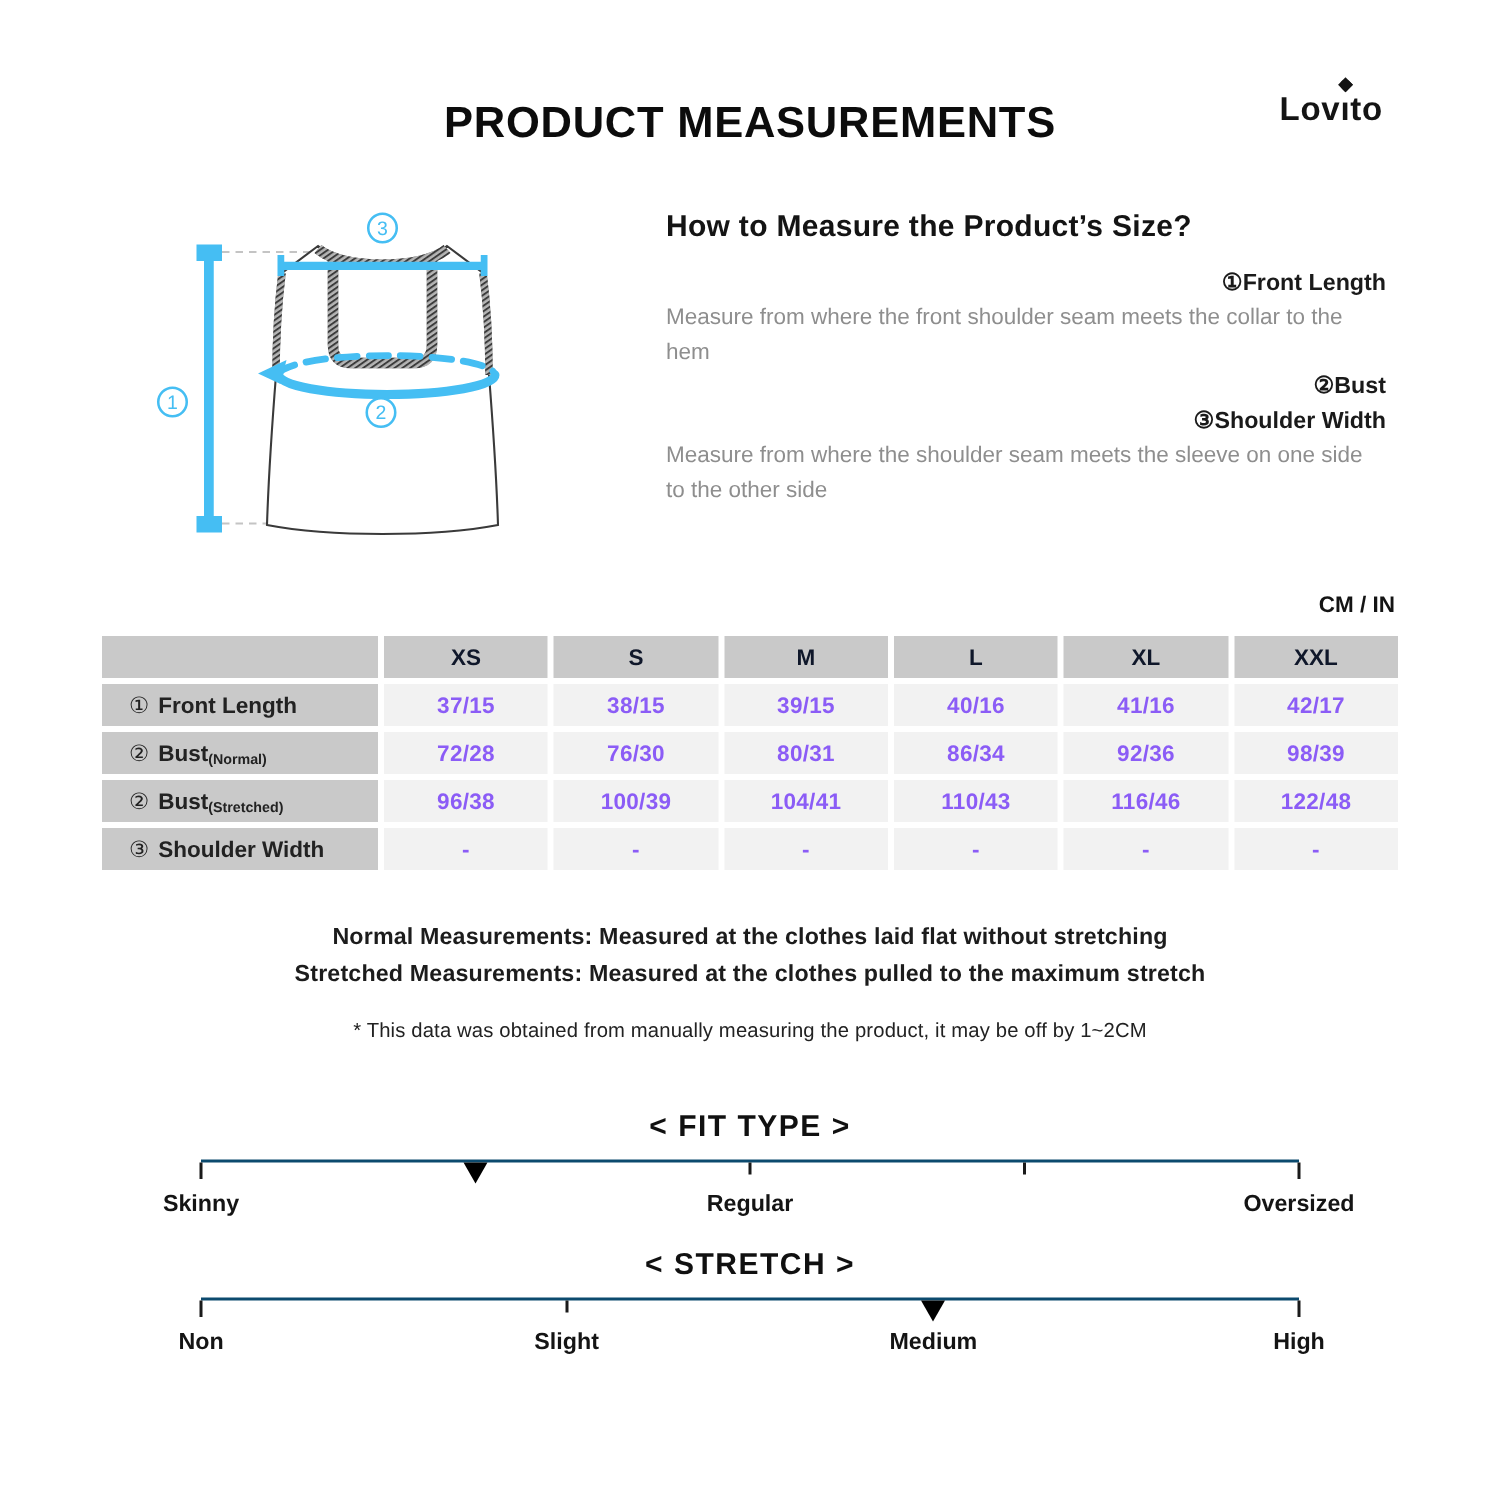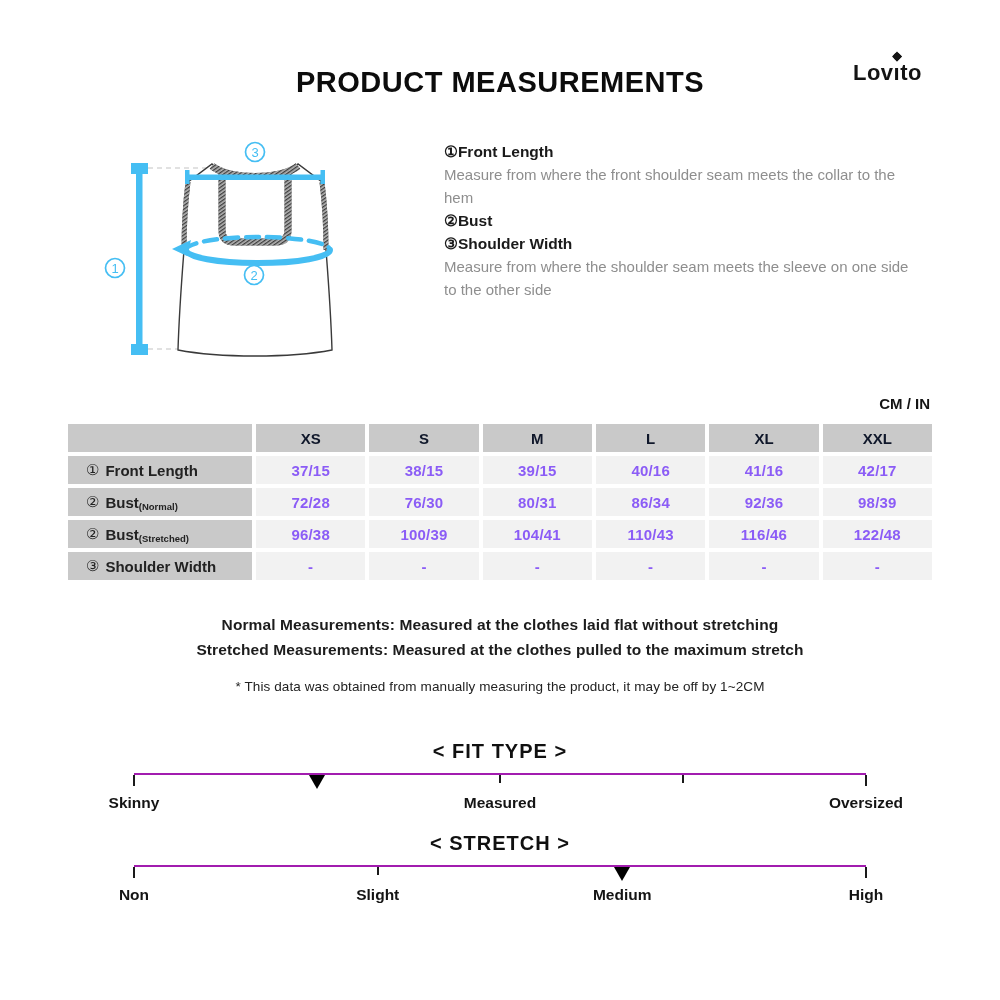--- a/index.html
+++ b/index.html
@@ -12,21 +12,21 @@
   .brand .dotless { position:relative; }
   .brand .heart { position:absolute; top:-7px; left:50%; transform:translateX(-50%) rotate(45deg); width:7px; height:7px; background:#141414; border-radius:50% 0 0 0; }
   .brand .heart::after { content:""; position:absolute; left:0; top:0; width:7px; height:7px; background:#141414; border-radius:0 0 50% 0; transform:rotate(90deg); transform-origin:center; }
 
   
   .diagram { position:absolute; left:100px; top:128px; width:260px; height:245px; }
 
   
   .howto { position:absolute; left:444px; top:140px; width:480px; }
   .howto h2 { font-size:20px; font-weight:bold; color:#141414; margin-bottom:14px; letter-spacing:0.2px; }
-  .howto .item-title { font-size:15.5px; font-weight:bold; color:#1a1a1a; line-height:23px; }
+  .howto .item-title { font-size:15.5px; font-weight:bold; color:#1a1a1a; line-height:23px;text-align:right; }
   .howto .item-desc { font-size:15px; color:#8e8e8e; line-height:23px; }
 
   
   .units { position:absolute; top:395px; right:70px; font-size:15px; font-weight:bold; color:#141414; }
 
   
   .size-table { position:absolute; left:68px; top:424px; width:864px; display:grid; grid-template-columns:184px repeat(6, 1fr); gap:4px; }
   .size-table .cell { height:28px; display:flex; align-items:center; justify-content:center; font-size:15px; }
   .size-table .head { background:#c9c9c9; font-weight:bold; color:#0f172a; }
   .size-table .corner { background:#c9c9c9; }
@@ -34,21 +34,21 @@
   .size-table .rowlabel .circ { font-weight:normal; margin-right:6px; font-size:15px; }
   .size-table .rowlabel .sub { font-size:9.5px; align-self:flex-end; padding-bottom:4px; font-weight:bold; }
   .size-table .val { background:#f2f2f2; font-weight:bold; color:#8b5cf6; letter-spacing:0.2px; }
 
   
   .notes { position:absolute; left:0; right:0; top:612px; text-align:center; font-size:15.5px; font-weight:bold; color:#1c1c1c; line-height:25px; letter-spacing:0.1px; }
   .disclaimer { position:absolute; left:0; right:0; top:679px; text-align:center; font-size:13.5px; color:#222; letter-spacing:0.1px; }
 
   
   .scale-title { position:absolute; left:0; right:0; text-align:center; font-size:20px; font-weight:bold; color:#101010; letter-spacing:1px; }
-  .track { position:absolute; left:134px; width:732px; height:0; border-top:2px solid #a21caf; }
+  .track { position:absolute; left:134px; width:732px; height:0; border-top:2px solid #0c4a6e; }
   .tick { position:absolute; top:0; width:2px; background:#1a1a1a; transform:translateX(-50%); }
   .tick.end { height:11px; }
   .tick.mid { height:8px; }
   .marker { position:absolute; top:0; width:0; height:0; border-left:8px solid transparent; border-right:8px solid transparent; border-top:14px solid #000; transform:translateX(-50%); }
   .scale-label { position:absolute; transform:translateX(-50%); font-size:15.5px; font-weight:bold; color:#141414; white-space:nowrap; }
 </style>
 </head>
 <body>
 
 <div id="canvas">
@@ -100,20 +100,21 @@
       <circle cx="154" cy="147" r="9.5" fill="#fff" stroke="#45bef3" stroke-width="1.7"></circle>
       <text x="154" y="151.5" text-anchor="middle" font-size="13" fill="#45bef3">2</text>
     </g>
     <g>
       <circle cx="155" cy="24" r="9.5" fill="#fff" stroke="#45bef3" stroke-width="1.7"></circle>
       <text x="155" y="28.5" text-anchor="middle" font-size="13" fill="#45bef3">3</text>
     </g>
   </svg>
 
   <div class="howto">
+    <h2>How to Measure the Product’s Size?</h2>
     <div>
       <div class="item-title"><span>①</span><span>Front Length</span></div>
       <div class="item-desc">Measure from where the front shoulder seam meets the collar to the hem</div>
     </div>
     <div>
       <div class="item-title"><span>②</span><span>Bust</span></div>
     </div>
     <div>
       <div class="item-title"><span>③</span><span>Shoulder Width</span></div>
       <div class="item-desc">Measure from where the shoulder seam meets the sleeve on one side to the other side</div>
@@ -187,21 +188,21 @@
   <div class="disclaimer">* This data was obtained from manually measuring the product, it may be off by 1~2CM</div>
 
   <div class="scale-title" style="top:740px;">&lt; FIT TYPE &gt;</div>
   <div class="track" style="top:773px;">
     <div class="tick end" style="left:0%;"></div>
     <div class="tick mid" style="left:50%;"></div>
     <div class="tick mid" style="left:75%;"></div>
     <div class="tick end" style="left:100%;"></div>
     <div class="marker" style="left:25%;"></div>
     <div class="scale-label" style="left:0%; top:19px;">Skinny</div>
-    <div class="scale-label" style="left:50%; top:19px;">Measured</div>
+    <div class="scale-label" style="left:50%; top:19px;">Regular</div>
     <div class="scale-label" style="left:100%; top:19px;">Oversized</div>
   </div>
 
   <div class="scale-title" style="top:832px;">&lt; STRETCH &gt;</div>
   <div class="track" style="top:865px;">
     <div class="tick end" style="left:0%;"></div>
     <div class="tick mid" style="left:33.3%;"></div>
     <div class="tick end" style="left:100%;"></div>
     <div class="marker" style="left:66.7%;"></div>
     <div class="scale-label" style="left:0%; top:19px;">Non</div>

